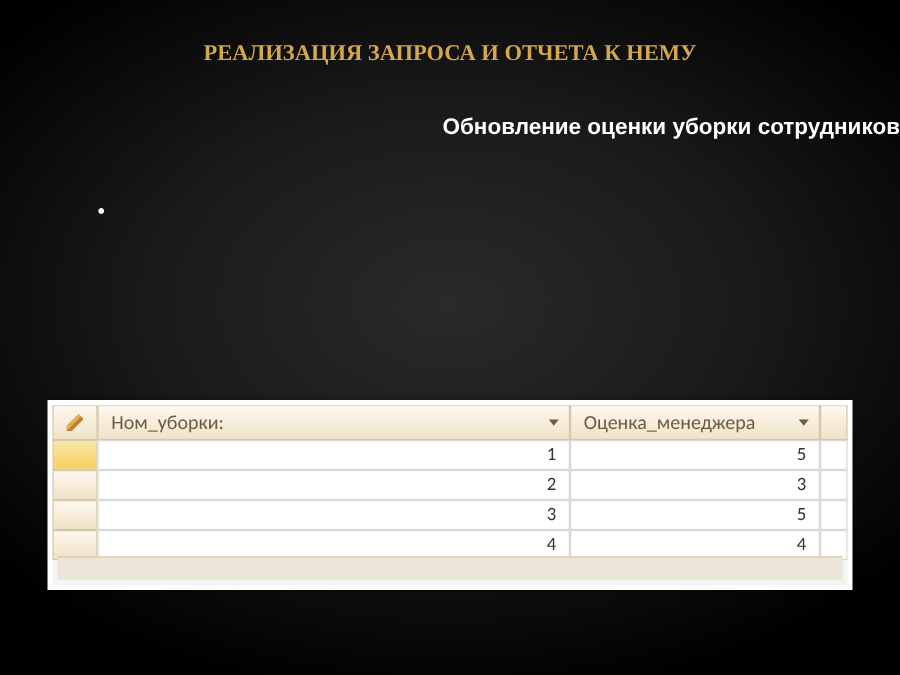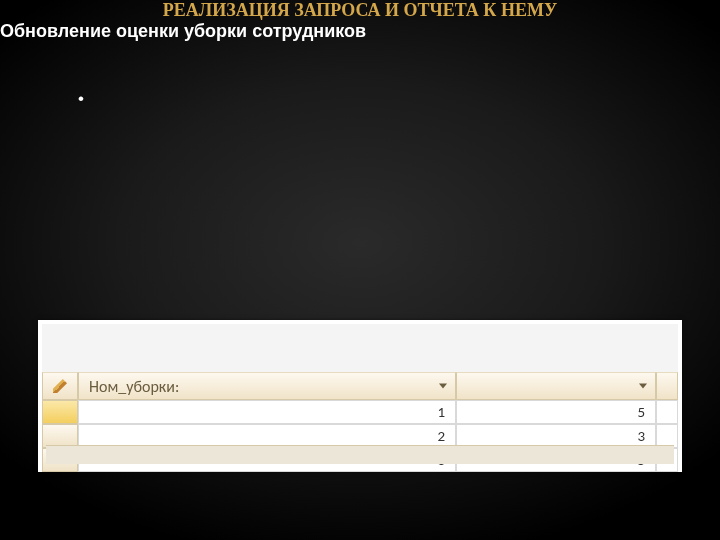--- a/index.html
+++ b/index.html
@@ -17,26 +17,28 @@
   background: radial-gradient(ellipse 600px 400px at 50% 45%, #2a2a2a 0%, #1a1a1a 40%, #000 80%);
   position: relative;
   box-sizing: border-box;
 }
 .title {
   color: #d4a74a;
   font-family: "Times New Roman", serif;
   font-weight: bold;
   font-size: 18px;
   text-align: center;
+  padding-top: 32px;
 }
 .subtitle {
   color: #fff;
   font-weight: bold;
   font-size: 18px;
-  text-align: left;
+  text-align: right;
+  margin-top: 38px;
 }
 .bullet-row {
   display: flex;
   align-items: flex-start;
   padding: 0 60px 0 78px;
   margin-top: 44px;
   color: #fff;
   font-size: 17px;
   line-height: 1.35;
 }
@@ -56,21 +58,20 @@
 }
 .ts-inner {
   position: absolute;
   inset: 4px;
   background: #f4f4f4;
 }
 .ts-grid {
   display: grid;
   grid-template-columns: 36px 1fr 200px 22px;
   font-family: Calibri, "Segoe UI", Arial, sans-serif;
-  margin-top: 48px;
 }
 .ts-header {
   background: linear-gradient(#fdf8ef, #f0e3c8);
   border: 1px solid #d6c9a8;
   border-top: 1px solid #e8dcc0;
   height: 28px;
   display: flex;
   align-items: center;
   color: #6b5d3f;
   font-size: 16px;
@@ -140,20 +141,21 @@
       <div class="ts-grid">
 
         <div class="ts-header first">
           <span class="pencil"></span>
         </div>
         <div class="ts-header">
           <span class="label">Ном_уборки:</span>
           <span class="arrow"></span>
         </div>
         <div class="ts-header">
+          <span class="label">Оценка_менеджера</span>
           <span class="arrow"></span>
         </div>
         <div class="ts-header"></div>
 
         <div class="ts-cell rowhead sel"></div>
         <div class="ts-cell">1</div>
         <div class="ts-cell">5</div>
         <div class="ts-cell empty"></div>
 
         <div class="ts-cell rowhead"></div>

